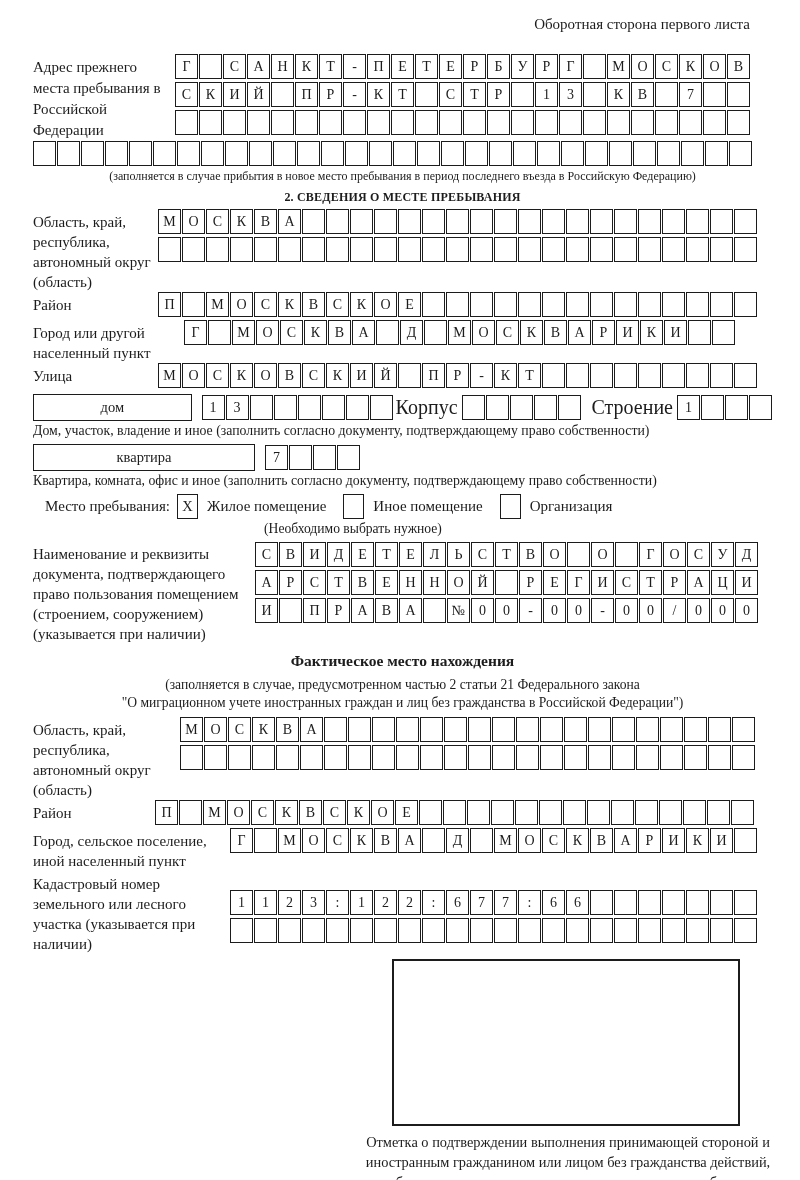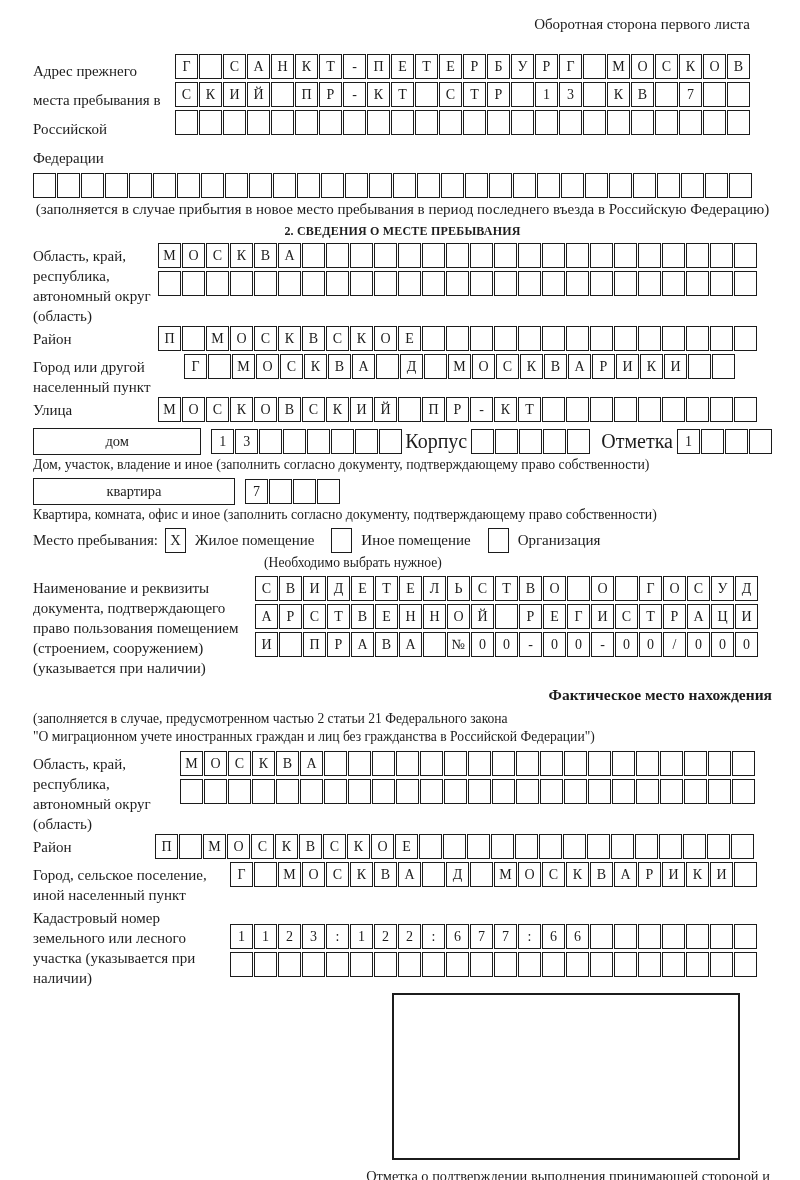--- a/index.html
+++ b/index.html
@@ -7,56 +7,56 @@
     width:800px;height:1180px;overflow:hidden;
     color:#1c1c1c;
     font-family:"Liberation Serif","DejaVu Serif",serif;
     font-size:15px;
   }
   .page{box-sizing:border-box;width:800px;height:1180px;padding:16px 28px 0 33px;}
   .hdr{font-size:15px;text-align:right;padding-right:22px;margin-bottom:21px;}
 
   .flexrow{display:flex;align-items:flex-start;}
   .lbl{font-size:15px;line-height:20px;padding-top:3px;}
-  .w142{flex:0 0 142px;line-height:29px;}
+  .w142{flex:0 0 142px;line-height:21px;}
   .w125{flex:0 0 125px;}
   .w151{flex:0 0 151px;}
   .w147{flex:0 0 147px;}
   .w122{flex:0 0 122px;}
   .w197{flex:0 0 197px;}
   .w222{flex:0 0 222px;}
 
   .cellrow{display:flex;gap:1px;margin-bottom:3px;}
   .cellrow.inline{margin-bottom:0;}
   .cell{
     flex:0 0 23px;width:23px;height:25px;box-sizing:border-box;
     border:1.6px solid #1c1c1c;background:#fff;
     display:flex;align-items:center;justify-content:center;
     font-size:14px;
   }
   .gridcol{flex:1 1 auto;min-width:0;}
 
-  .note{font-size:15px;text-align:center;margin:1px 0 6px;}
+  .note{font-size:12px;text-align:center;margin:1px 0 6px;}
   .note-left{font-size:13.8px;margin:1px 0 5px;}
   .sec-title{font-weight:bold;font-size:12px;text-align:center;margin:5px 0 4px;letter-spacing:.2px;}
-  .fact-title{font-weight:bold;font-size:15.5px;text-align:right;margin:8px 0 6px;}
-  .fact-note{font-size:13.6px;text-align:left;line-height:18px;}
+  .fact-title{font-weight:bold;font-size:15.5px;text-align:center;margin:8px 0 6px;}
+  .fact-note{font-size:13.6px;text-align:center;line-height:18px;}
 
   .dom-row,.kv-row{display:flex;align-items:center;margin:3px 0 2px;}
   .wide-box{
     box-sizing:border-box;height:27px;border:1.6px solid #1c1c1c;
     display:flex;align-items:center;justify-content:center;font-size:14.5px;
   }
   .dom-box{width:172px;margin-right:10px;}
-  .kv-box{width:202px;margin-right:10px;}
+  .kv-box{width:222px;margin-right:10px;}
   .inline-label{font-size:20px;margin:0 4px 0 3px;white-space:nowrap;}
   .inline-label.stro{margin-left:11px;}
 
   .stay-row{display:flex;align-items:center;margin:4px 0 1px;}
-  .stay-label{margin-right:7px;}
+  .stay-label{margin-right:7px;margin-left:12px;}
   .cbox{
     box-sizing:border-box;width:21px;height:25px;border:1.6px solid #1c1c1c;
     display:flex;align-items:center;justify-content:center;font-size:14.5px;flex:0 0 21px;
   }
   .opt-label{margin:0 17px 0 9px;}
   .choose-note{width:640px;text-align:center;font-size:13.6px;margin:2px 0 4px;}
 
   .doc-block{margin-top:2px;}
   .doc-block .gridcol{padding-top:1px;}
 
@@ -364,21 +364,21 @@
         <span class="cell"></span>
       </span>
     <span class="inline-label">Корпус</span>
     <span class="cellrow inline">
         <span class="cell"></span>
         <span class="cell"></span>
         <span class="cell"></span>
         <span class="cell"></span>
         <span class="cell"></span>
       </span>
-    <span class="inline-label stro">Отметка</span>
+    <span class="inline-label stro">Строение</span>
     <span class="cellrow inline">
         <span class="cell">1</span>
         <span class="cell"></span>
         <span class="cell"></span>
         <span class="cell"></span>
       </span>
   </div>
   <div class="note-left">Дом, участок, владение и иное (заполнить согласно документу, подтверждающему право собственности)</div>
 
   <div class="kv-row">

